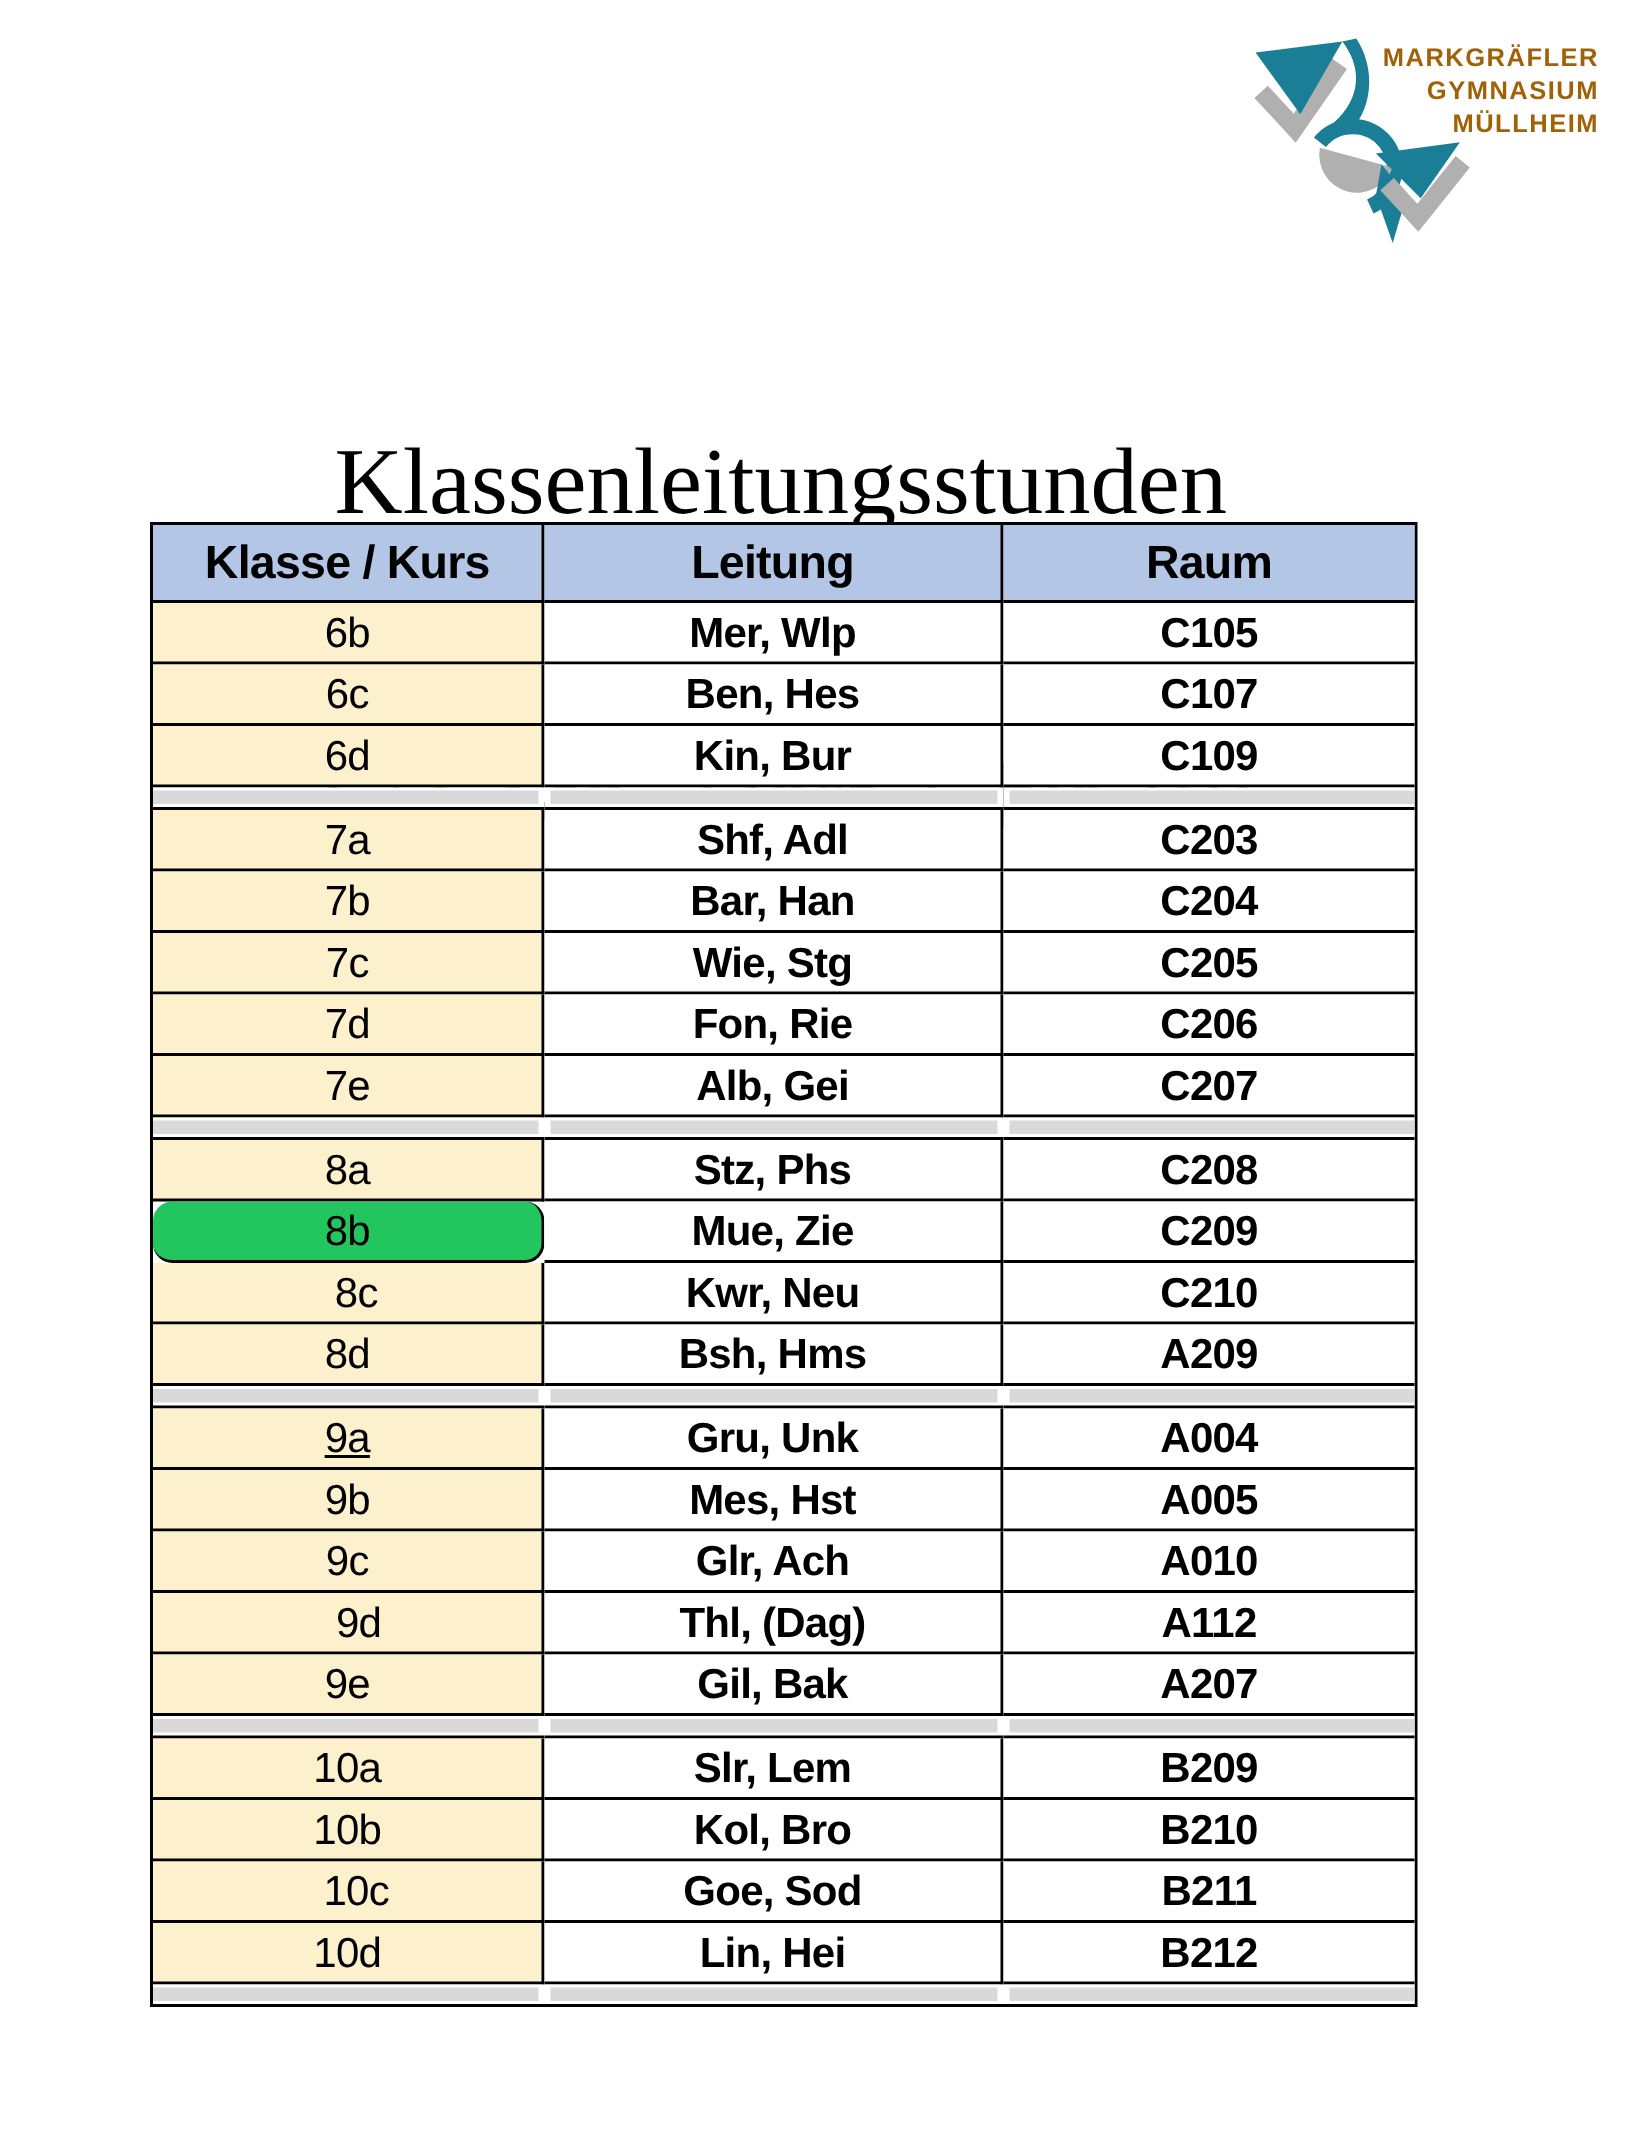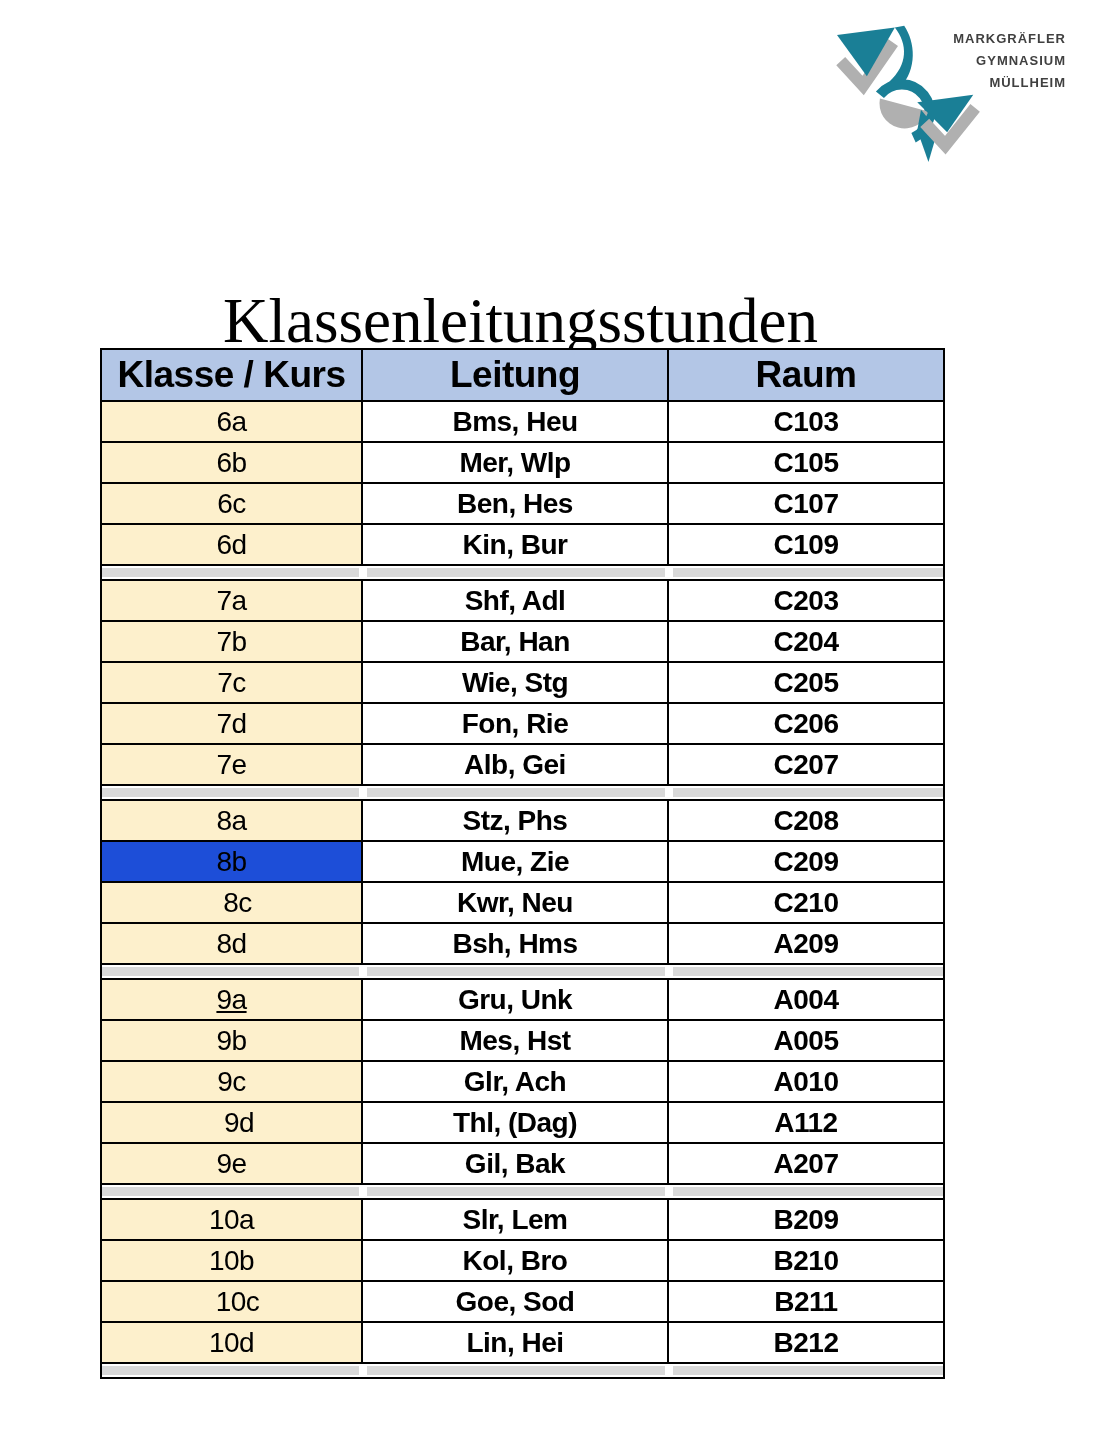--- a/index.html
+++ b/index.html
@@ -6,42 +6,42 @@
   body{
     width:1096px;height:1436px;position:relative;background:#ffffff;
     font-family:"Liberation Sans",sans-serif;color:#000;overflow:hidden;
   }
 
   
   .logo{position:absolute;top:18px;right:30px;width:240px;height:145px;}
   .logo-mark{position:absolute;left:0;top:4px;width:162px;height:140px;}
   .logo-text{
     position:absolute;right:0;top:10px;text-align:right;
-    font-weight:bold;font-size:13px;line-height:22px;letter-spacing:1px;
-    color:#404040;white-space:nowrap;
+    font-weight:bold;font-size:17px;line-height:22px;letter-spacing:1px;
+    color:#a16207;white-space:nowrap;
   }
 
   
   .title{
     position:absolute;top:146px;left:100px;width:841px;
     font-family:"Liberation Serif",serif;font-size:63px;line-height:70px;
     text-align:center;color:#000;white-space:pre-wrap;
   }
 
   
   table.schedule{
     position:absolute;top:348px;left:100px;width:841px;
     border-collapse:separate;border-spacing:0;border:2px solid #000;
     table-layout:fixed;
   }
   table.schedule th, table.schedule td{
     text-align:center;vertical-align:middle;padding:0;overflow:hidden;
   }
   table.schedule th{
-    height:50px;font-size:37px;font-weight:bold;letter-spacing:-0.5px;
+    height:50px;font-size:31px;font-weight:bold;letter-spacing:-0.5px;
     border-right:2px solid #000;border-bottom:2px solid #000;
   }
   table.schedule th:last-child{border-right:none;}
   tr.data-row td{
     height:39px;font-size:28px;font-weight:bold;letter-spacing:-0.5px;
     background:#ffffff;
     border-right:2px solid #000;border-bottom:2px solid #000;
   }
   tr.data-row td:last-child{border-right:none;}
   tr.data-row td.klasse-cell{font-weight:normal;}
@@ -95,25 +95,20 @@
   </colgroup>
   <thead>
     <tr>
       <th style="background: rgb(179, 198, 230);">Klasse / Kurs</th>
       <th style="background: rgb(179, 198, 230);">Leitung</th>
       <th style="background: rgb(179, 198, 230);">Raum</th>
     </tr>
   </thead>
   <tbody id="schedule-body">
       <tr class="data-row">
-        <td class="klasse-cell" style="background: rgb(253, 240, 204);">6a</td>
-        <td>Bms, Heu</td>
-        <td>C103</td>
-      </tr>
-      <tr class="data-row">
         <td class="klasse-cell" style="background: rgb(253, 240, 204);">6b</td>
         <td>Mer, Wlp</td>
         <td>C105</td>
       </tr>
       <tr class="data-row">
         <td class="klasse-cell" style="background: rgb(253, 240, 204);">6c</td>
         <td>Ben, Hes</td>
         <td>C107</td>
       </tr>
       <tr class="data-row">
@@ -167,21 +162,21 @@
         <td>
           <div class="bar" style="background: rgb(217, 217, 217);"></div>
         </td>
       </tr>
       <tr class="data-row">
         <td class="klasse-cell" style="background: rgb(253, 240, 204);">8a</td>
         <td>Stz, Phs</td>
         <td>C208</td>
       </tr>
       <tr class="data-row">
-        <td class="klasse-cell" style="background: #1d4ed8;">8b</td>
+        <td class="klasse-cell" style="background: #22c55e; border-radius: 13px;">8b</td>
         <td>Mue, Zie</td>
         <td>C209</td>
       </tr>
       <tr class="data-row">
         <td class="klasse-cell" style="background: rgb(253, 240, 204); padding-left: 12px;">8c</td>
         <td>Kwr, Neu</td>
         <td>C210</td>
       </tr>
       <tr class="data-row">
         <td class="klasse-cell" style="background: rgb(253, 240, 204);">8d</td>

